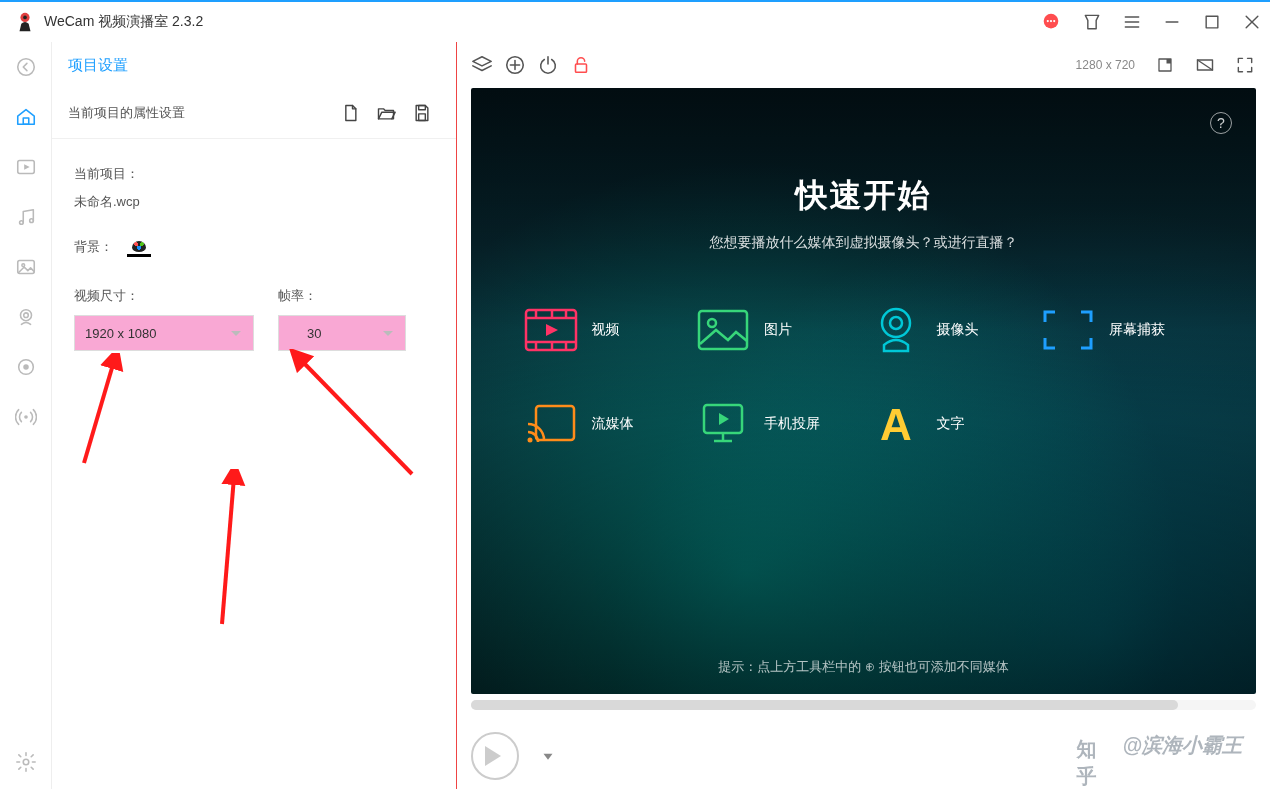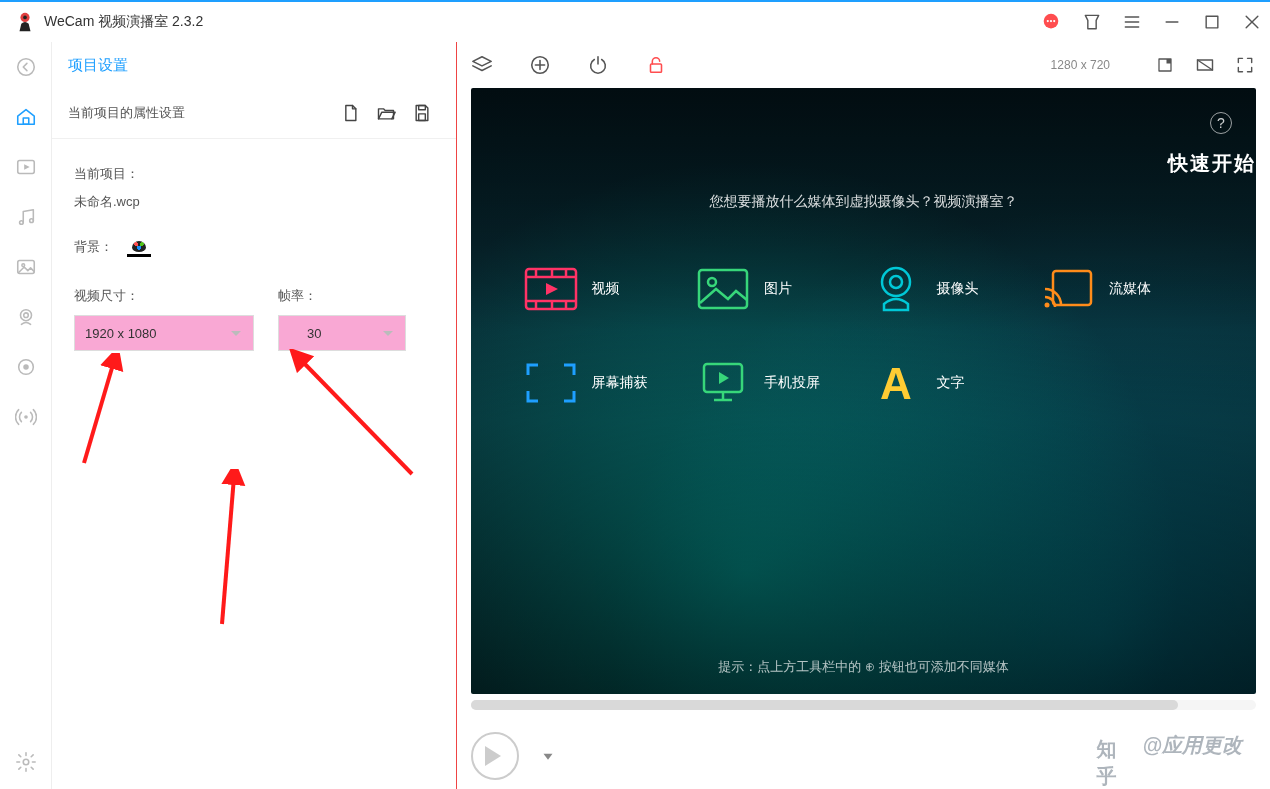--- a/index.html
+++ b/index.html
@@ -31,35 +31,35 @@
 .field { flex: 1; }
 .field .field-label { display:block; margin-bottom: 10px; color:#555; }
 .select { height: 36px; border: 1px solid #ddd; background:#f9a8d4; display:flex; align-items:center; padding: 0 10px; position:relative; font-size:13px; color:#333; cursor:pointer; }
 .select::after { content:""; position:absolute; right:12px; top:50%; border:5px solid transparent; border-top-color:#bbb; transform:translateY(-2px); }
 .fld-wide { width: 180px; }
 .fld-narrow { width: 128px; padding-left: 28px; }
 .apply-wrap { display:flex; justify-content:center; margin-top: 50px; }
 .apply-btn { width: 188px; height: 40px; background:#1e9fff; color:#fff; border:none; font-size:14px; cursor:pointer; }
 .arrow { position:absolute; pointer-events:none; }
 .main { flex: 1; display: flex; flex-direction: column; min-width: 0; }
-.toolbar { height: 46px; display:flex; align-items:center; padding: 0 14px; gap: 36px; }
+.toolbar { height: 46px; display:flex; align-items:center; padding: 0 14px; gap: 11px; }
 .tool-btn { width: 22px; height: 22px; color: #555; cursor:pointer; display:flex; align-items:center; justify-content:center; }
 .tool-lock { color: #ff4d4f; }
 .tool-spacer { flex: 1; }
 .res-label { font-size: 12px; color: #888; margin-right: 8px; }
 .tool-right { display:flex; gap: 18px; align-items:center; }
 .preview { margin: 0 14px 6px 14px; height: 606px; position:relative; border-radius:2px; overflow:hidden;
   background: linear-gradient(180deg, rgba(0,0,0,0.6), rgba(0,0,0,0.15) 40%, rgba(0,0,0,0.55) 100%),
               radial-gradient(ellipse at 35% 80%, rgba(0,200,180,0.55), transparent 60%),
               radial-gradient(ellipse at 80% 90%, rgba(0,140,170,0.5), transparent 55%),
               linear-gradient(#05202a, #0b3a44 55%, #052129);
   color:#fff;
 }
 .preview .help-circle { position:absolute; top:24px; right:24px; width:22px; height:22px; border:1.5px solid rgba(255,255,255,0.6); border-radius:50%; color:rgba(255,255,255,0.8); font-size:14px; display:flex; align-items:center; justify-content:center; cursor:pointer; }
-.quick-title { text-align:right; font-size:20px; font-weight:600; padding-top: 62px; letter-spacing:2px; }
+.quick-title { text-align:center; font-size:32px; font-weight:600; padding-top: 86px; letter-spacing:2px; }
 .quick-sub { text-align:center; font-size:14px; color:rgba(255,255,255,0.85); margin-top:16px; }
 .grid { display:grid; grid-template-columns: repeat(4, 1fr); row-gap: 50px; column-gap: 10px; width: 680px; margin: 56px auto 0; }
 .grid-item { display:flex; flex-direction:row; align-items:center; gap:14px; cursor:pointer; }
 .grid-item .g-icon { width:54px; height:44px; display:flex; align-items:center; justify-content:center; }
 .grid-item .g-label { font-size:14px; color:#fff; }
 .hint { position:absolute; bottom:18px; left:0; right:0; text-align:center; font-size:13px; color:rgba(255,255,255,0.7); }
 .scrollbar-x { height: 10px; margin: 0 14px; background:#f5f5f5; border-radius:5px; position:relative; }
 .scrollbar-x .thumb { position:absolute; left:0; top:0; bottom:0; width:90%; background:#d9d9d9; border-radius:5px; }
 .player { margin: 16px 14px 0 14px; height: 60px; display:flex; align-items:center; gap:18px; }
 .play-btn { width:48px; height:48px; border:2px solid #ccc; border-radius:50%; display:flex; align-items:center; justify-content:center; cursor:pointer; }
@@ -302,21 +302,21 @@
                 <polyline points="20 15 20 20 15 20"></polyline>
                 <polyline points="9 20 4 20 4 15"></polyline>
               </svg>
             </div>
         </div>
       </div>
 
       <div class="preview">
         <div class="help-circle">?</div>
         <div class="quick-title">快速开始</div>
-        <div class="quick-sub">您想要播放什么媒体到虚拟摄像头？视频演播室？</div>
+        <div class="quick-sub">您想要播放什么媒体到虚拟摄像头？或进行直播？</div>
         <div class="grid">
           <div class="grid-item">
             <div class="g-icon">
                 <svg width="54" height="44" viewBox="0 0 54 44" fill="none" stroke="#ff3366" stroke-width="2.5">
                   <rect x="2" y="2" width="50" height="40" rx="3"></rect>
                   <line x1="2" y1="10" x2="52" y2="10"></line>
                   <line x1="2" y1="34" x2="52" y2="34"></line>
                   <line x1="12" y1="2" x2="12" y2="10"></line>
                   <line x1="28" y1="2" x2="28" y2="10"></line>
                   <line x1="42" y1="2" x2="42" y2="10"></line>
@@ -343,42 +343,42 @@
                 <svg width="50" height="50" viewBox="0 0 50 50" fill="none" stroke="#00c8d7" stroke-width="2.5">
                   <circle cx="25" cy="18" r="14"></circle>
                   <circle cx="25" cy="18" r="6"></circle>
                   <path d="M13 40 Q25 30 37 40 L37 46 L13 46 Z"></path>
                 </svg>
               </div>
             <div class="g-label">摄像头</div>
           </div>
           <div class="grid-item">
             <div class="g-icon">
+                <svg width="54" height="44" viewBox="0 0 54 44" fill="none" stroke="#1e9fff" stroke-width="3">
+                  <polyline points="4 14 4 4 14 4"></polyline>
+                  <polyline points="40 4 50 4 50 14"></polyline>
+                  <polyline points="50 30 50 40 40 40"></polyline>
+                  <polyline points="14 40 4 40 4 30"></polyline>
+                </svg>
+              </div>
+            <div class="g-label">屏幕捕获</div>
+          </div>
+          <div class="grid-item">
+            <div class="g-icon">
                 <svg width="54" height="44" viewBox="0 0 54 44" fill="none" stroke="#ff8c1a" stroke-width="2.5">
                   <rect x="12" y="4" width="38" height="34" rx="3"></rect>
                   <path d="M4 22 A16 16 0 0 1 20 38"></path>
                   <path d="M4 30 A10 10 0 0 1 14 40"></path>
                   <circle cx="6" cy="38" r="2.5" fill="#ff8c1a" stroke="none"></circle>
                 </svg>
               </div>
             <div class="g-label">流媒体</div>
           </div>
           <div class="grid-item">
             <div class="g-icon">
-                <svg width="54" height="44" viewBox="0 0 54 44" fill="none" stroke="#1e9fff" stroke-width="3">
-                  <polyline points="4 14 4 4 14 4"></polyline>
-                  <polyline points="40 4 50 4 50 14"></polyline>
-                  <polyline points="50 30 50 40 40 40"></polyline>
-                  <polyline points="14 40 4 40 4 30"></polyline>
-                </svg>
-              </div>
-            <div class="g-label">屏幕捕获</div>
-          </div>
-          <div class="grid-item">
-            <div class="g-icon">
                 <svg width="54" height="46" viewBox="0 0 54 46" fill="none" stroke="#37d67a" stroke-width="2.5">
                   <rect x="8" y="4" width="38" height="28" rx="3"></rect>
                   <polygon points="23 12 33 18 23 24" fill="#37d67a" stroke="none"></polygon>
                   <line x1="18" y1="40" x2="36" y2="40"></line>
                   <line x1="27" y1="32" x2="27" y2="40"></line>
                 </svg>
               </div>
             <div class="g-label">手机投屏</div>
           </div>
           <div class="grid-item">
@@ -403,15 +403,15 @@
             <svg width="18" height="18" viewBox="0 0 24 24">
               <polygon points="6 9 18 9 12 17" fill="currentColor"></polygon>
             </svg>
           </div>
       </div>
     </div>
   </div>
 
   <div class="watermark">
     <span class="zh-logo">知乎</span>
-    <span>@应用更改</span>
+    <span>@滨海小霸王</span>
   </div>
 </div>
 
 </body></html>

